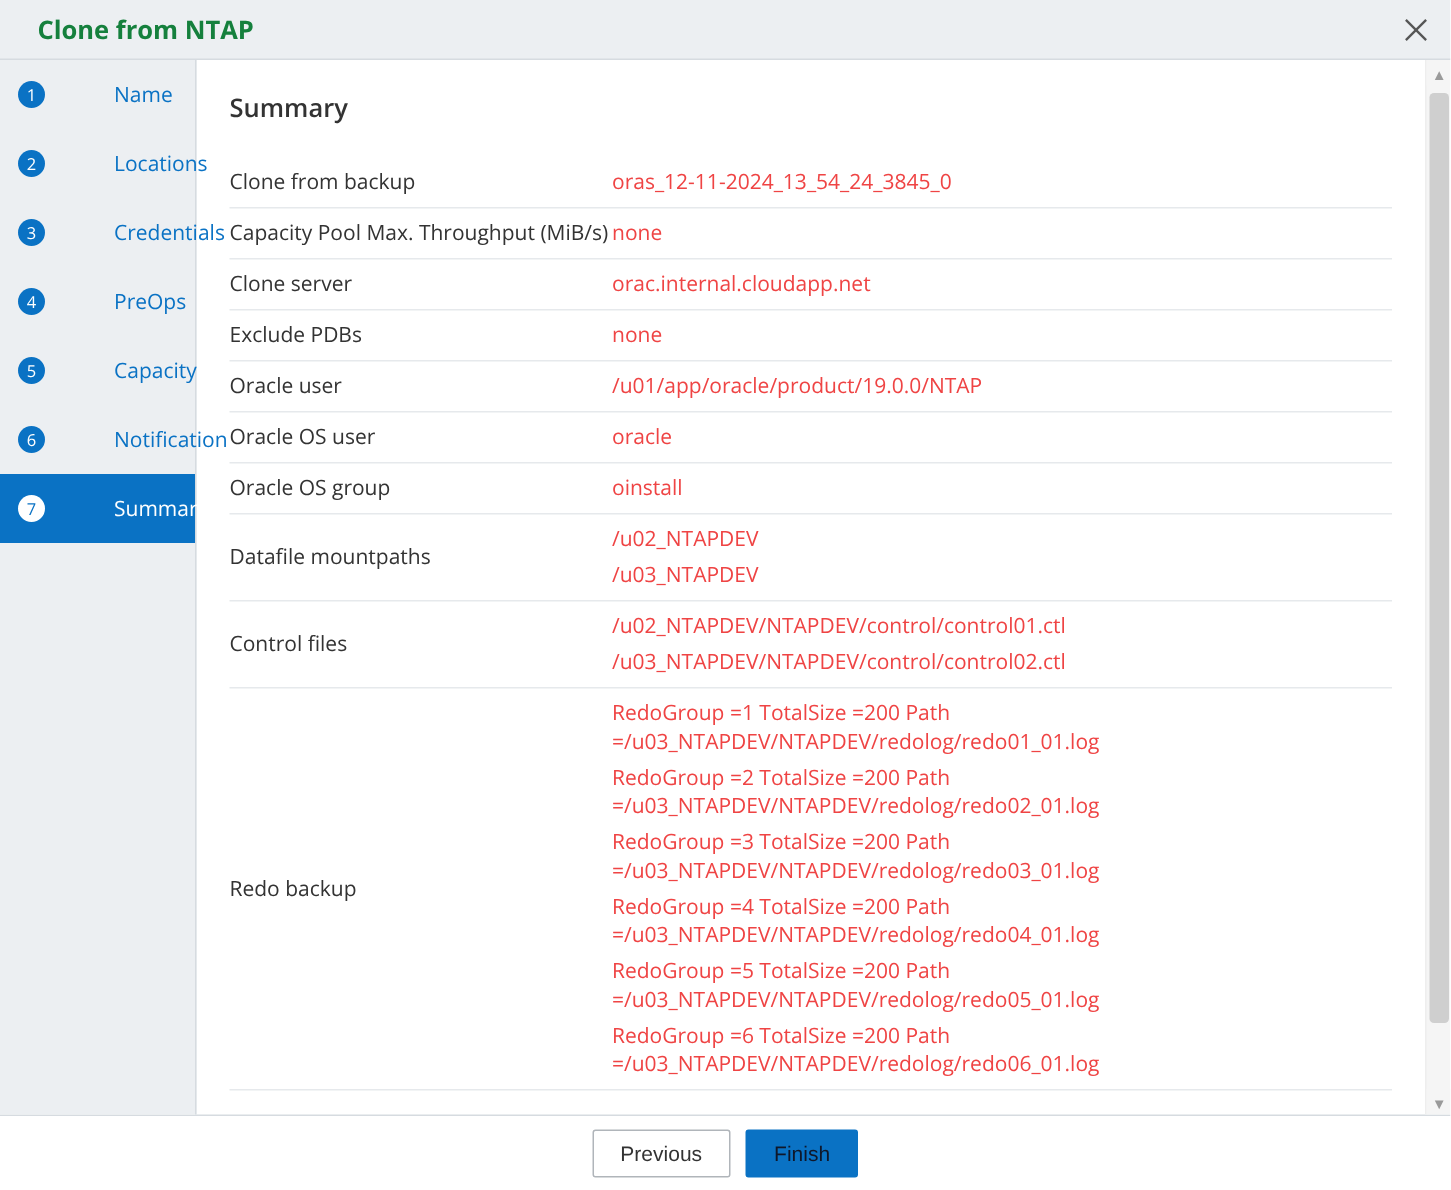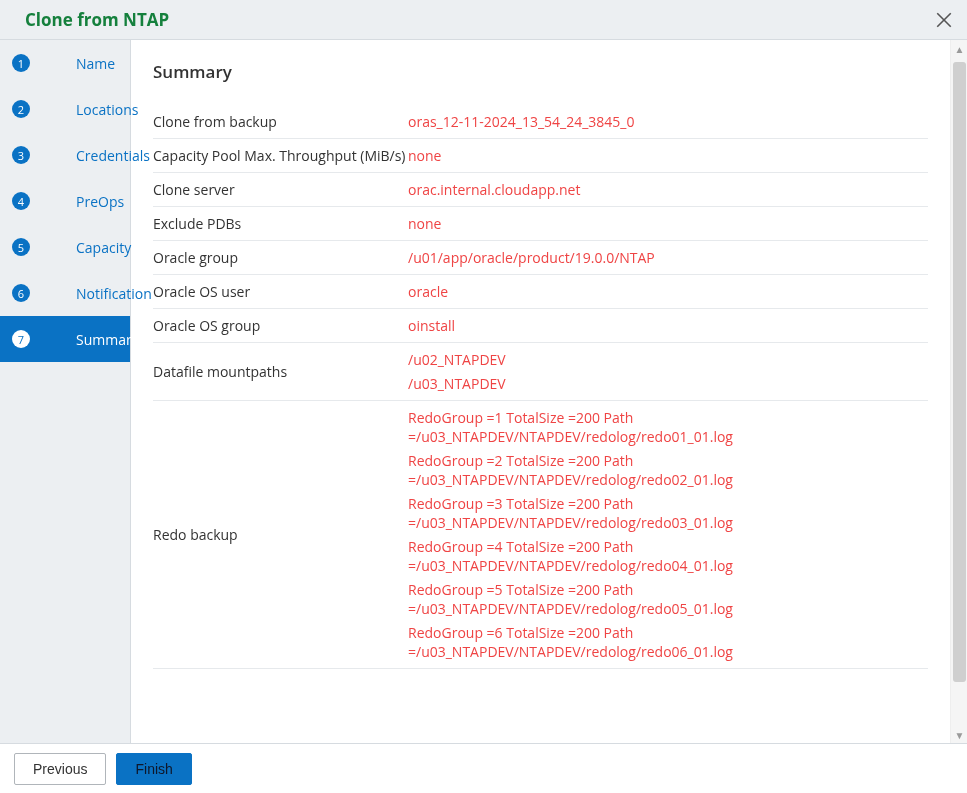--- a/index.html
+++ b/index.html
@@ -131,21 +131,21 @@
     color: #ef4444;
     font-size: 14px;
   }
   .row .v div { margin-bottom: 5px; }
   .row .v div:last-child { margin-bottom: 0; }
   .footer {
     height: 50px;
     border-top: 1px solid #d6dbe0;
     display: flex;
     align-items: center;
-    justify-content: flex-start;
+    justify-content: center;
     padding: 0 14px;
     gap: 10px;
     background: #fff;
   }
   .btn {
     height: 32px;
     padding: 0 18px;
     font-size: 14px;
     border: 1px solid #b0b5ba;
     background: #fff;
@@ -216,36 +216,43 @@
           </div>
           <div class="row">
             <div class="k">Clone server</div>
             <div class="v">orac.internal.cloudapp.net</div>
           </div>
           <div class="row">
             <div class="k">Exclude PDBs</div>
             <div class="v">none</div>
           </div>
           <div class="row">
-            <div class="k">Oracle group</div>
+            <div class="k">Oracle user</div>
             <div class="v">/u01/app/oracle/product/19.0.0/NTAP</div>
           </div>
           <div class="row">
             <div class="k">Oracle OS user</div>
             <div class="v">oracle</div>
           </div>
           <div class="row">
             <div class="k">Oracle OS group</div>
             <div class="v">oinstall</div>
           </div>
           <div class="row">
             <div class="k">Datafile mountpaths</div>
             <div class="v">
               <div>/u02_NTAPDEV</div>
               <div>/u03_NTAPDEV</div>
+            </div>
+          </div>
+          <div class="row">
+            <div class="k">Control files</div>
+            <div class="v">
+              <div>/u02_NTAPDEV/NTAPDEV/control/control01.ctl</div>
+              <div>/u03_NTAPDEV/NTAPDEV/control/control02.ctl</div>
             </div>
           </div>
           <div class="row">
             <div class="k">Redo backup</div>
             <div class="v">
               <div>RedoGroup =1 TotalSize =200 Path =/u03_NTAPDEV/NTAPDEV/redolog/redo01_01.log</div>
               <div>RedoGroup =2 TotalSize =200 Path =/u03_NTAPDEV/NTAPDEV/redolog/redo02_01.log</div>
               <div>RedoGroup =3 TotalSize =200 Path =/u03_NTAPDEV/NTAPDEV/redolog/redo03_01.log</div>
               <div>RedoGroup =4 TotalSize =200 Path =/u03_NTAPDEV/NTAPDEV/redolog/redo04_01.log</div>
               <div>RedoGroup =5 TotalSize =200 Path =/u03_NTAPDEV/NTAPDEV/redolog/redo05_01.log</div>

